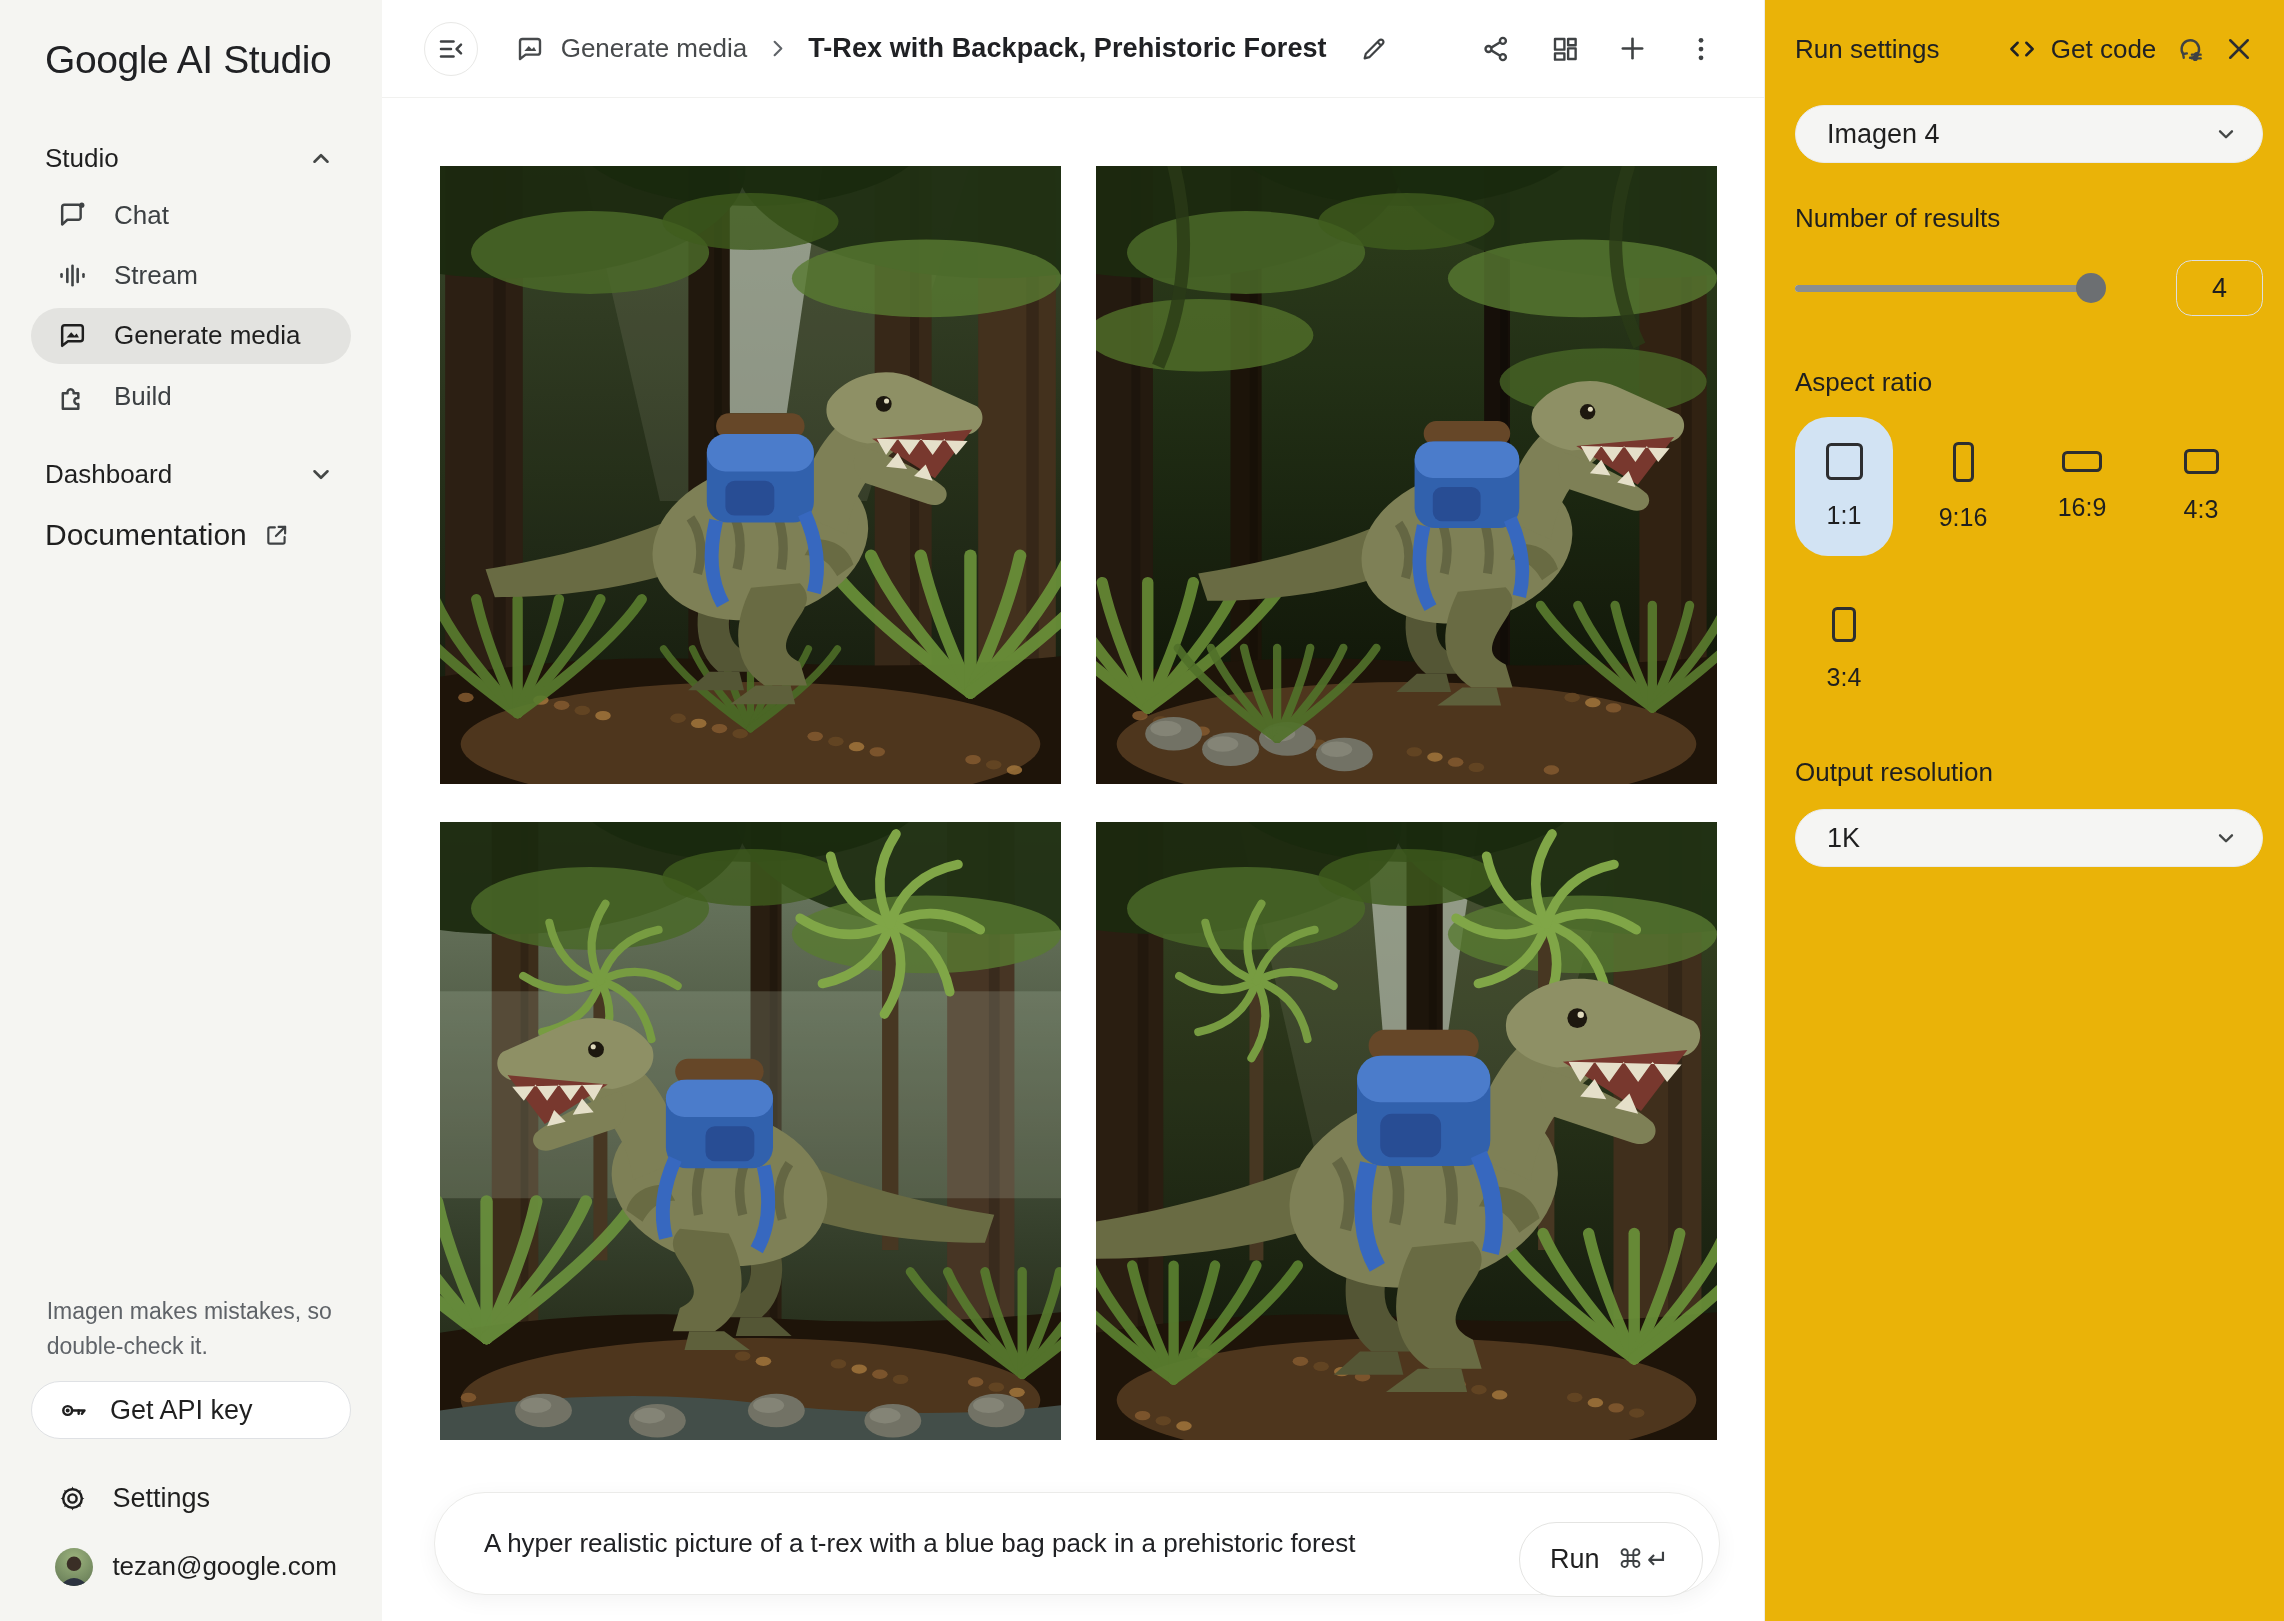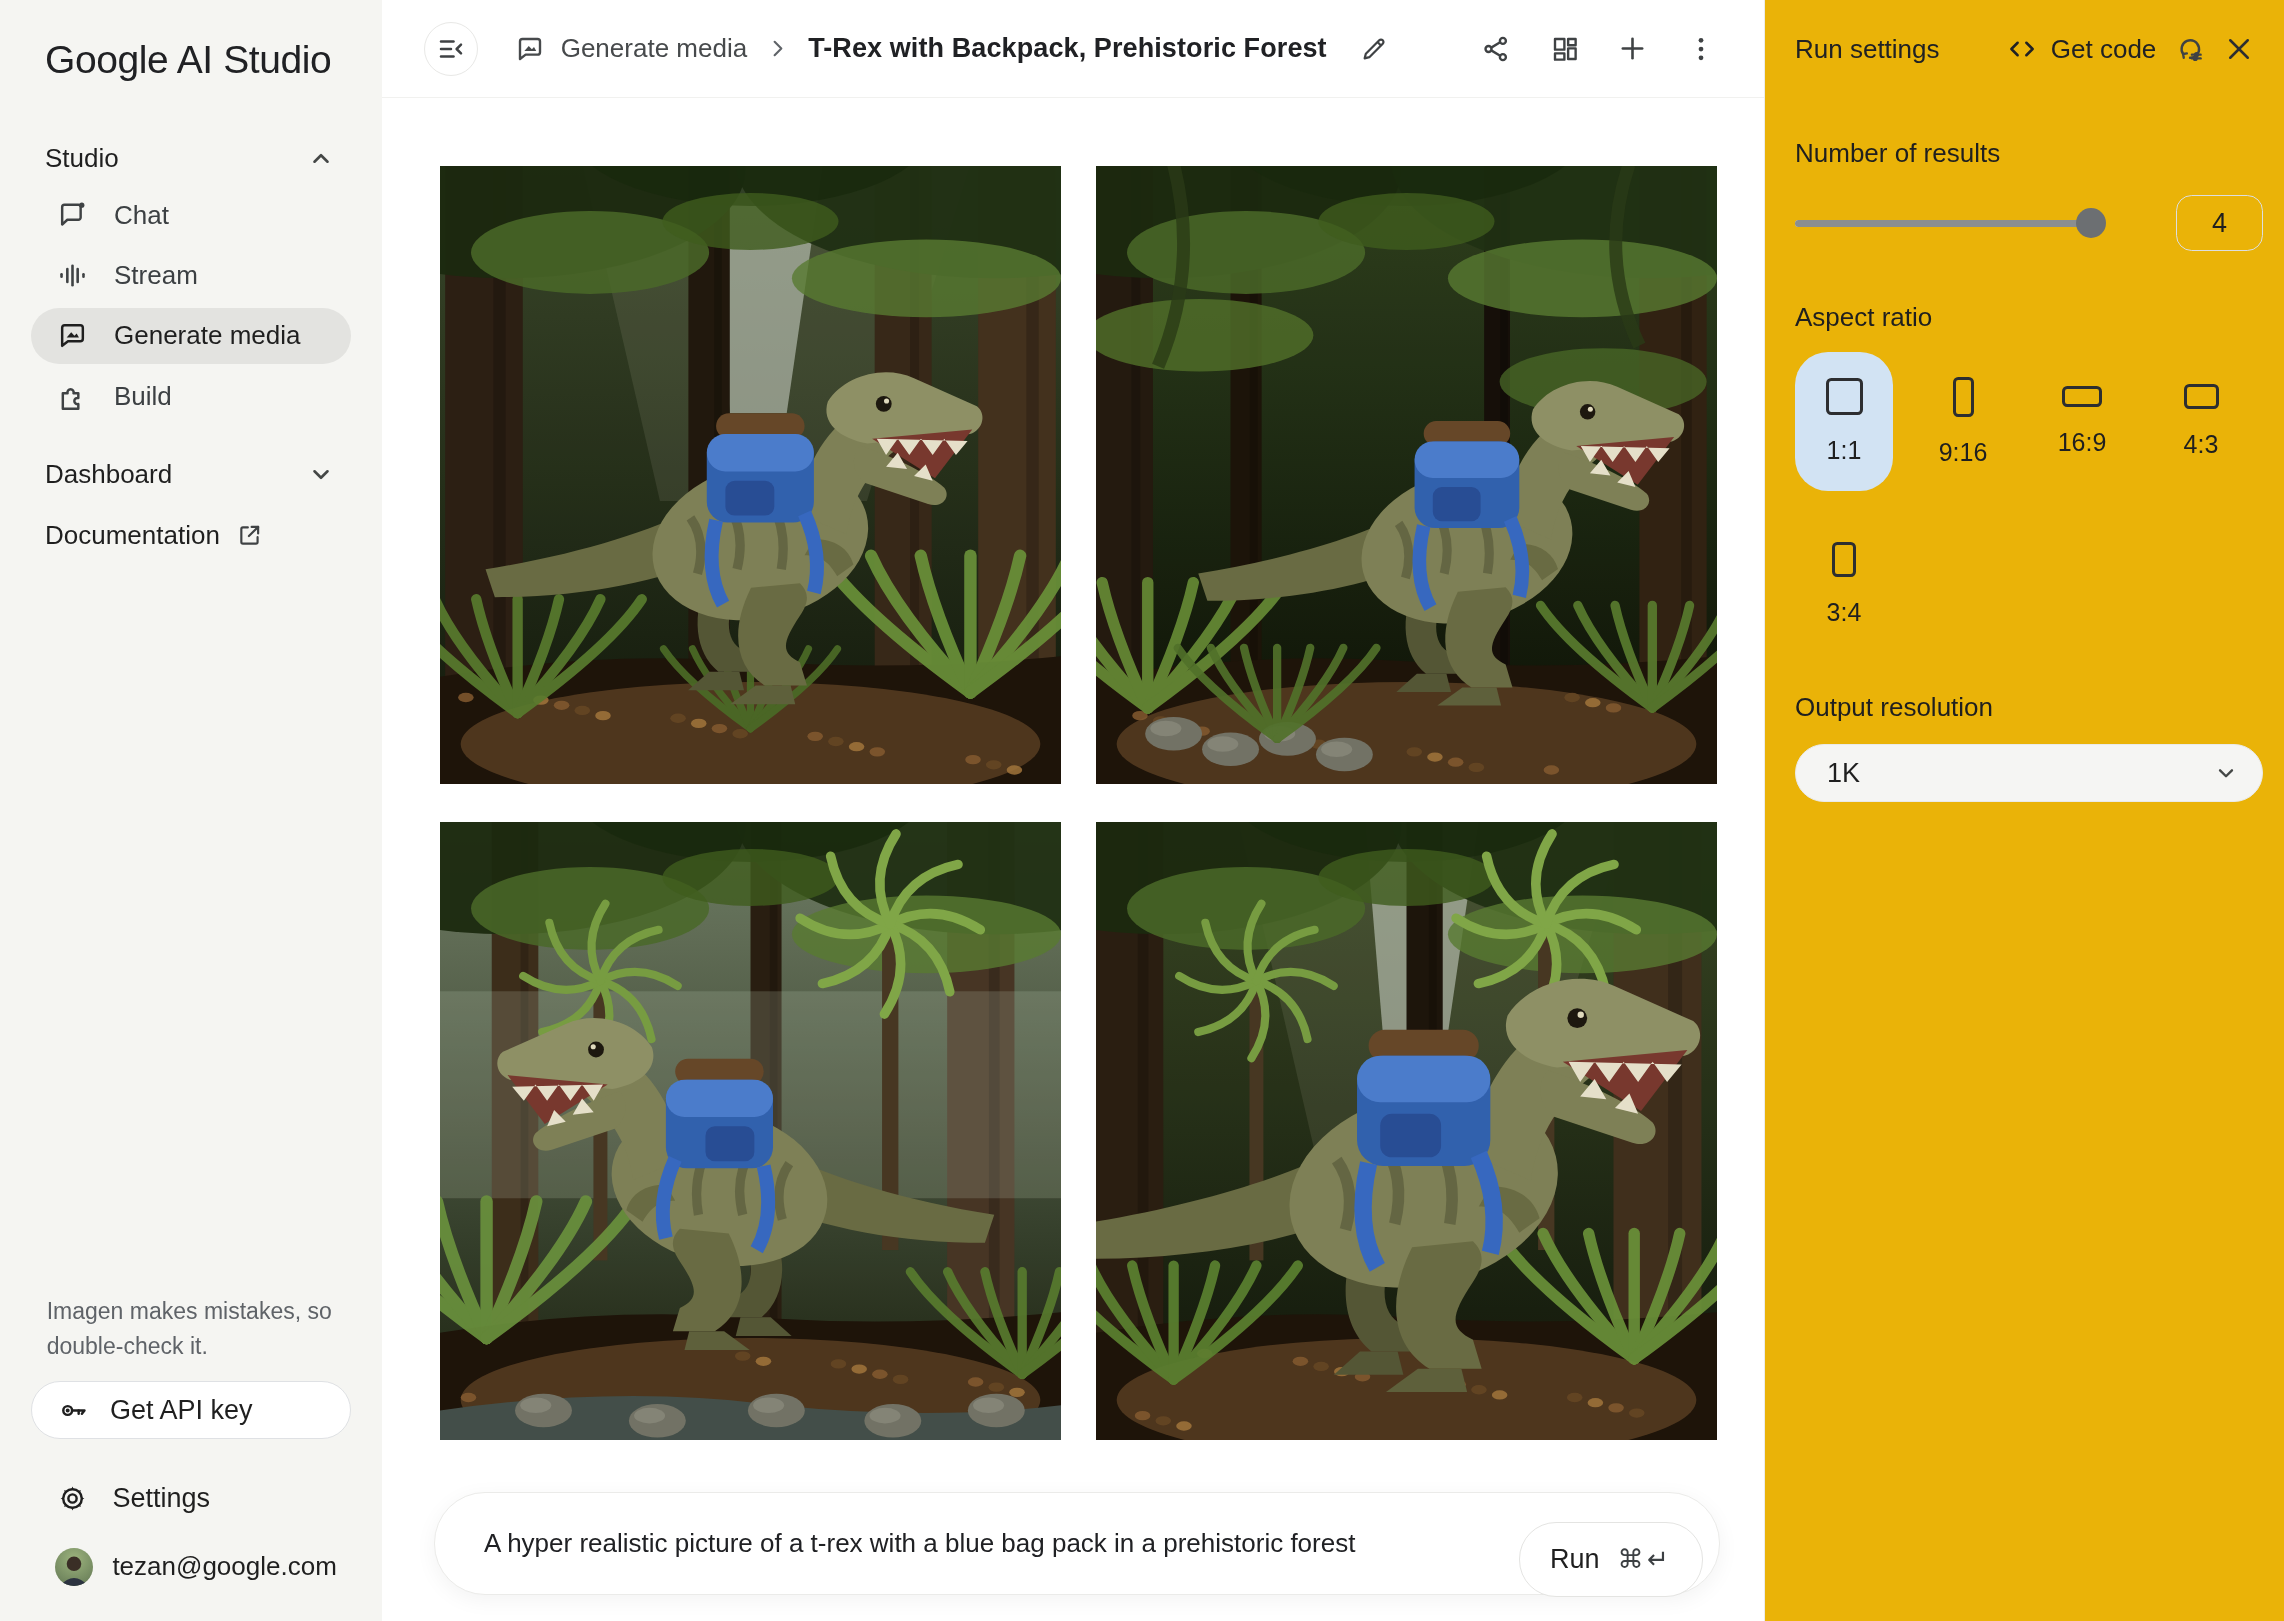--- a/index.html
+++ b/index.html
@@ -25,21 +25,21 @@
   .nav { padding:1.7px 31px 0 31px; }
   .nav-item {
     height:56px; margin:4.4px 0; border-radius:28px; display:flex; align-items:center;
     gap:26px; padding:0 17.4px 0 26px; font-size:26px; color:#3c4043; cursor:pointer;
   }
   .nav-item .lbl { flex:1; }
   .nav-item.selected { background:#e3e3e0; color:#1f1f1f; }
   .section-row.sub { margin-top:23px; }
   .doc-row {
     margin:10.5px 31px 0 31px; height:56px; display:flex; align-items:center; gap:17.4px;
-    padding:0 14px; font-size:26px; color:#1f1f1f; cursor:pointer;
+    padding:0 14px; font-size:30px; color:#1f1f1f; cursor:pointer;
   }
   .side-bottom { margin-top:auto; padding:0 31px 30px 31px; }
   .disclaimer { font-size:23px; line-height:35px; color:#5f6368; padding-left:15.7px; }
   .api-btn {
     margin-top:17.4px; height:58px; background:#fff; border:1.7px solid #dfe1e4; border-radius:32px;
     display:flex; align-items:center; gap:21px; padding:0 26px; font-size:27px; color:#1f1f1f; cursor:pointer;
   }
   .settings-row { margin-top:35px; height:49px; display:flex; align-items:center; gap:24.4px; padding-left:26px; font-size:27px; cursor:pointer; }
   .account-row { margin-top:19px; height:49px; display:flex; align-items:center; gap:19px; padding-left:24.4px; font-size:26px; cursor:pointer; }
   .avatar { width:38px; height:38px; border-radius:50%; overflow:hidden; }
@@ -758,20 +758,26 @@
         </svg>
     </div>
     <div class="icon-btn">
       <svg width="30" height="30" viewBox="0 0 24 24" fill="none" stroke="#2d2e30" stroke-width="2" stroke-linecap="round">
           <line x1="5" y1="5" x2="19" y2="19"></line>
           <line x1="19" y1="5" x2="5" y2="19"></line>
         </svg>
     </div>
   </div>
 
+  <div class="select-pill mt8">
+    <span>Imagen 4</span>
+    <svg class="chev" width="26" height="26" viewBox="0 0 24 24" fill="none" stroke="#444746" stroke-width="2.2" stroke-linecap="round" stroke-linejoin="round">
+        <polyline points="6.5,9.5 12,15 17.5,9.5"></polyline>
+      </svg>
+  </div>
 
   <div class="panel-label lab-results">Number of results</div>
   <div class="slider-row">
     <div class="track">
       <div class="fill" style="width: 100%;">
         <div class="thumb"></div>
       </div>
     </div>
     <div class="num-box">4</div>
   </div>

